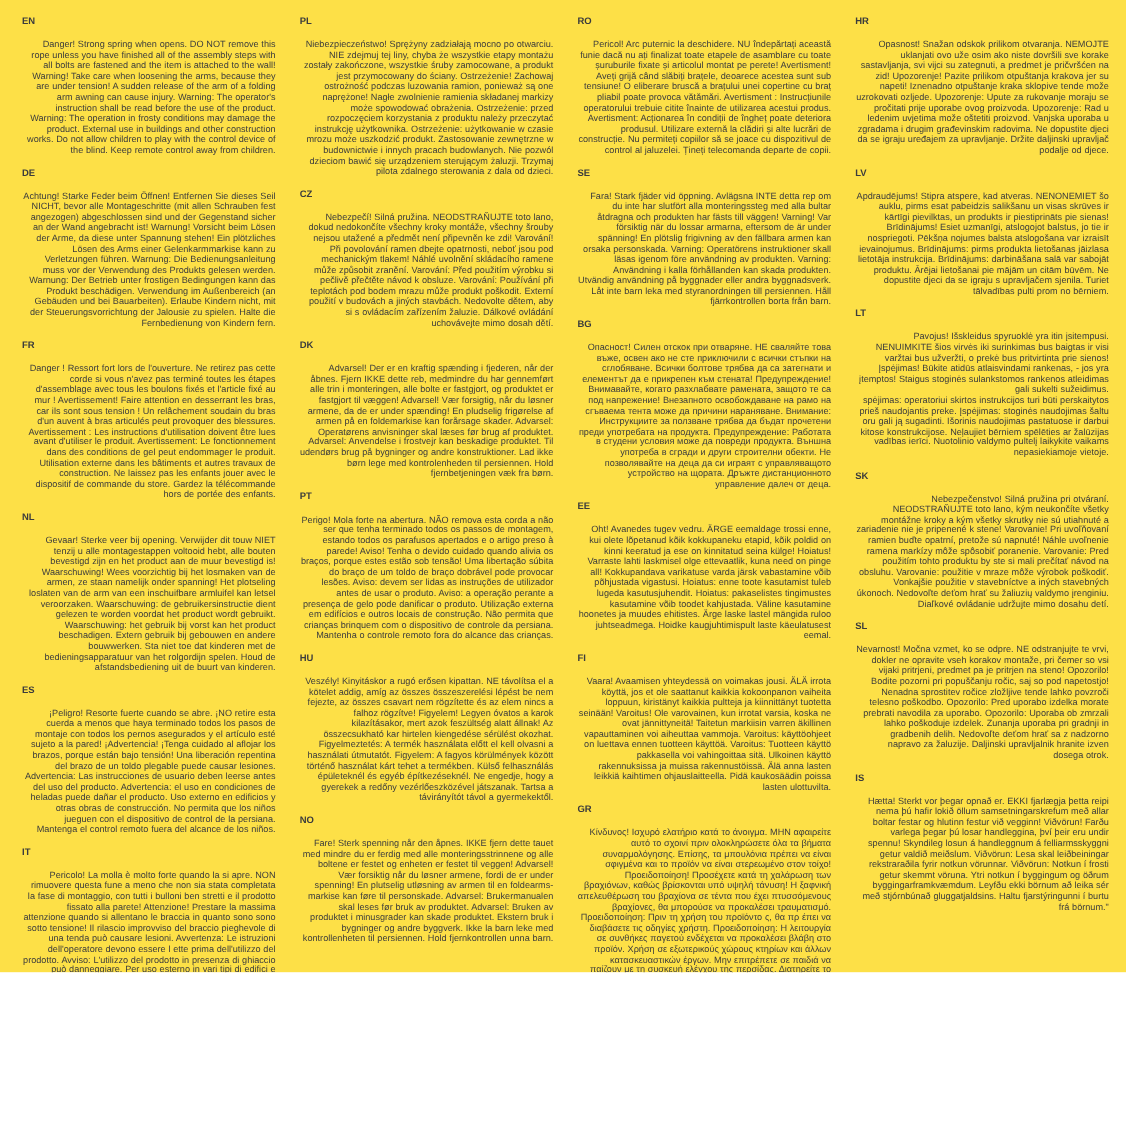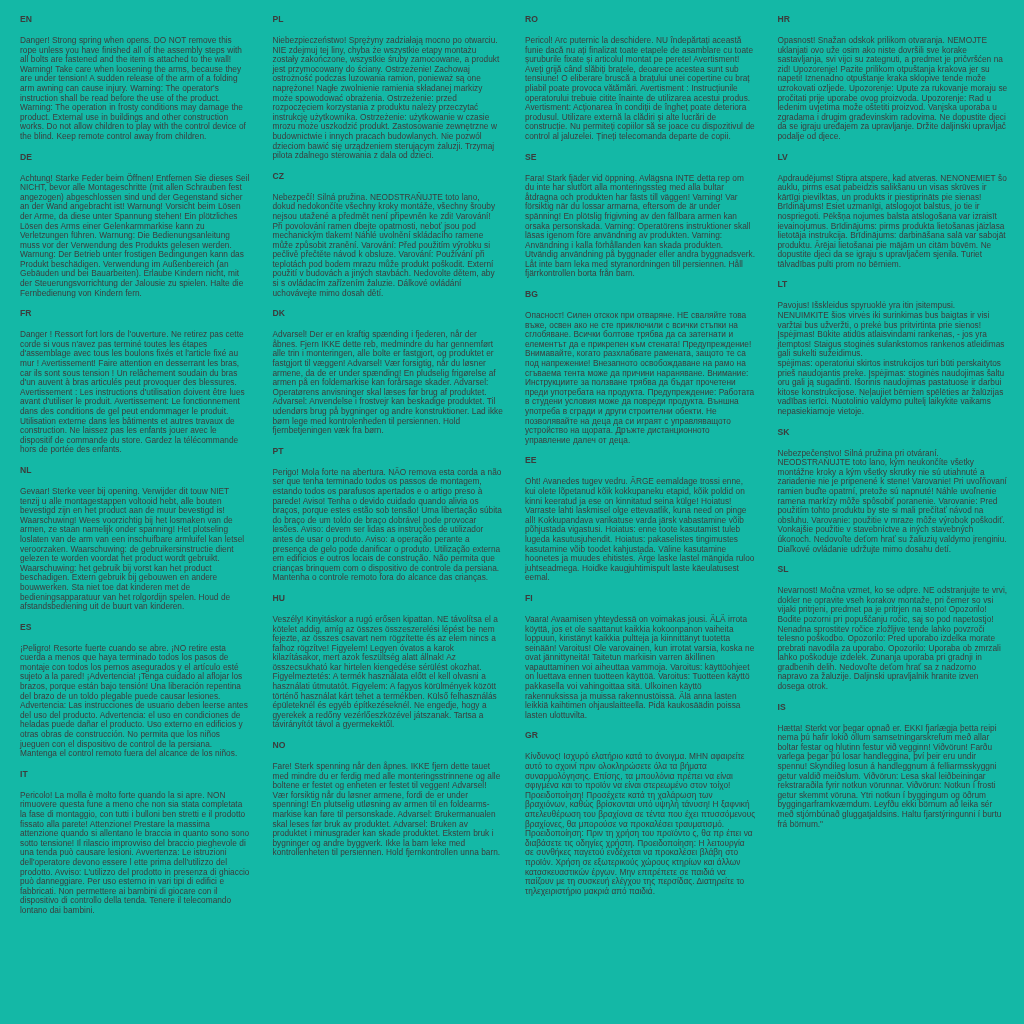--- a/index.html
+++ b/index.html
@@ -1,20 +1,20 @@
 <!DOCTYPE html>
 <html><head>
 <meta charset="utf-8">
 <style>
   html, body { margin: 0; padding: 0; background: #ffffff; }
   .page {
     width: 1024px;
-    height: 1024px;
+    height: 884px;
     box-sizing: border-box;
-    background: #14b8a6;
+    background: #fde047;
     padding: 14px 16px 14px 20px;
     display: grid;
     grid-template-columns: repeat(4, 1fr);
     column-gap: 22px;
     align-content: start;
     font-family: "Liberation Sans", "DejaVu Sans", sans-serif;
     overflow: hidden;
   }
   .col { min-width: 0; }
   .lang-block { margin: 0 0 10px 0; }
@@ -23,21 +23,21 @@
     font-size: 8.6px;
     line-height: 10px;
     color: #3c3c3c;
     margin-bottom: 1px;
   }
   .lang-text {
     font-size: 8.3px;
     line-height: 9.6px;
     color: #3c3c3c;
     white-space: pre-line;
-    text-align: left;
+    text-align: right;
     word-spacing: 0.2px;
     margin-top: 12px;
   }
 </style>
 </head>
 <body>
 
 <div class="page">
   <div class="col">
       <div class="lang-block">

